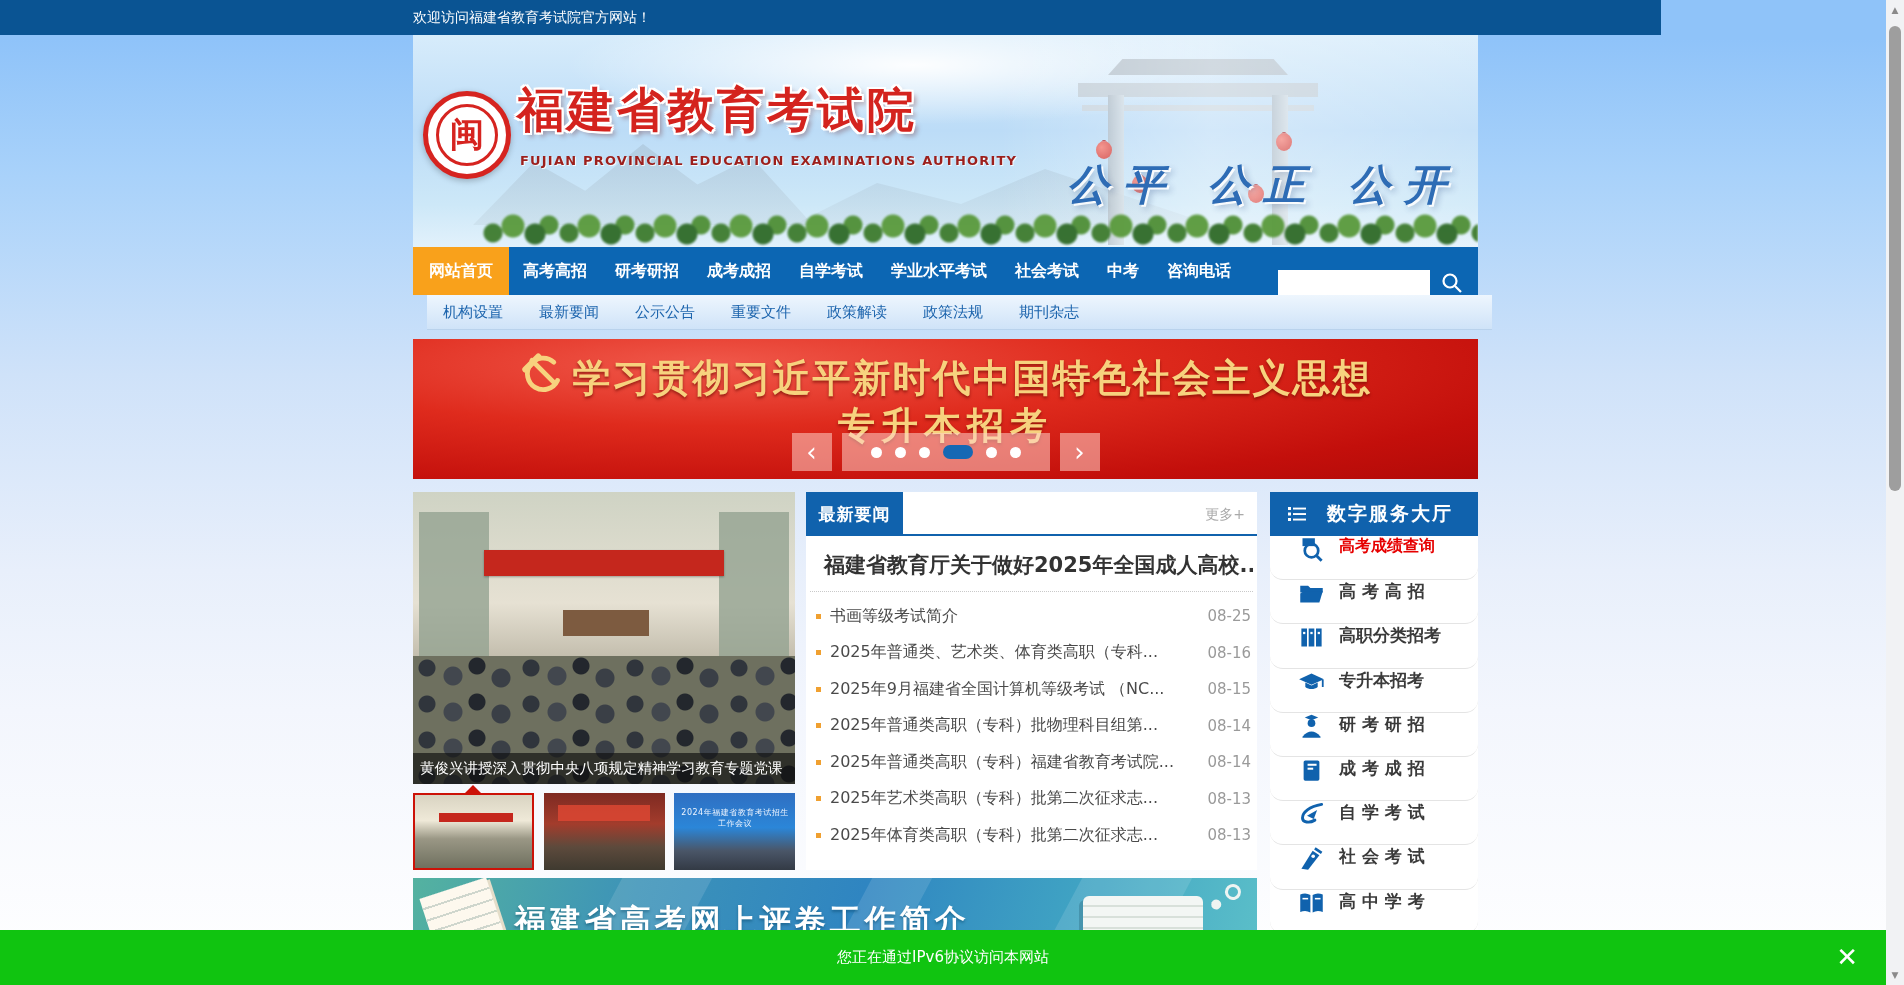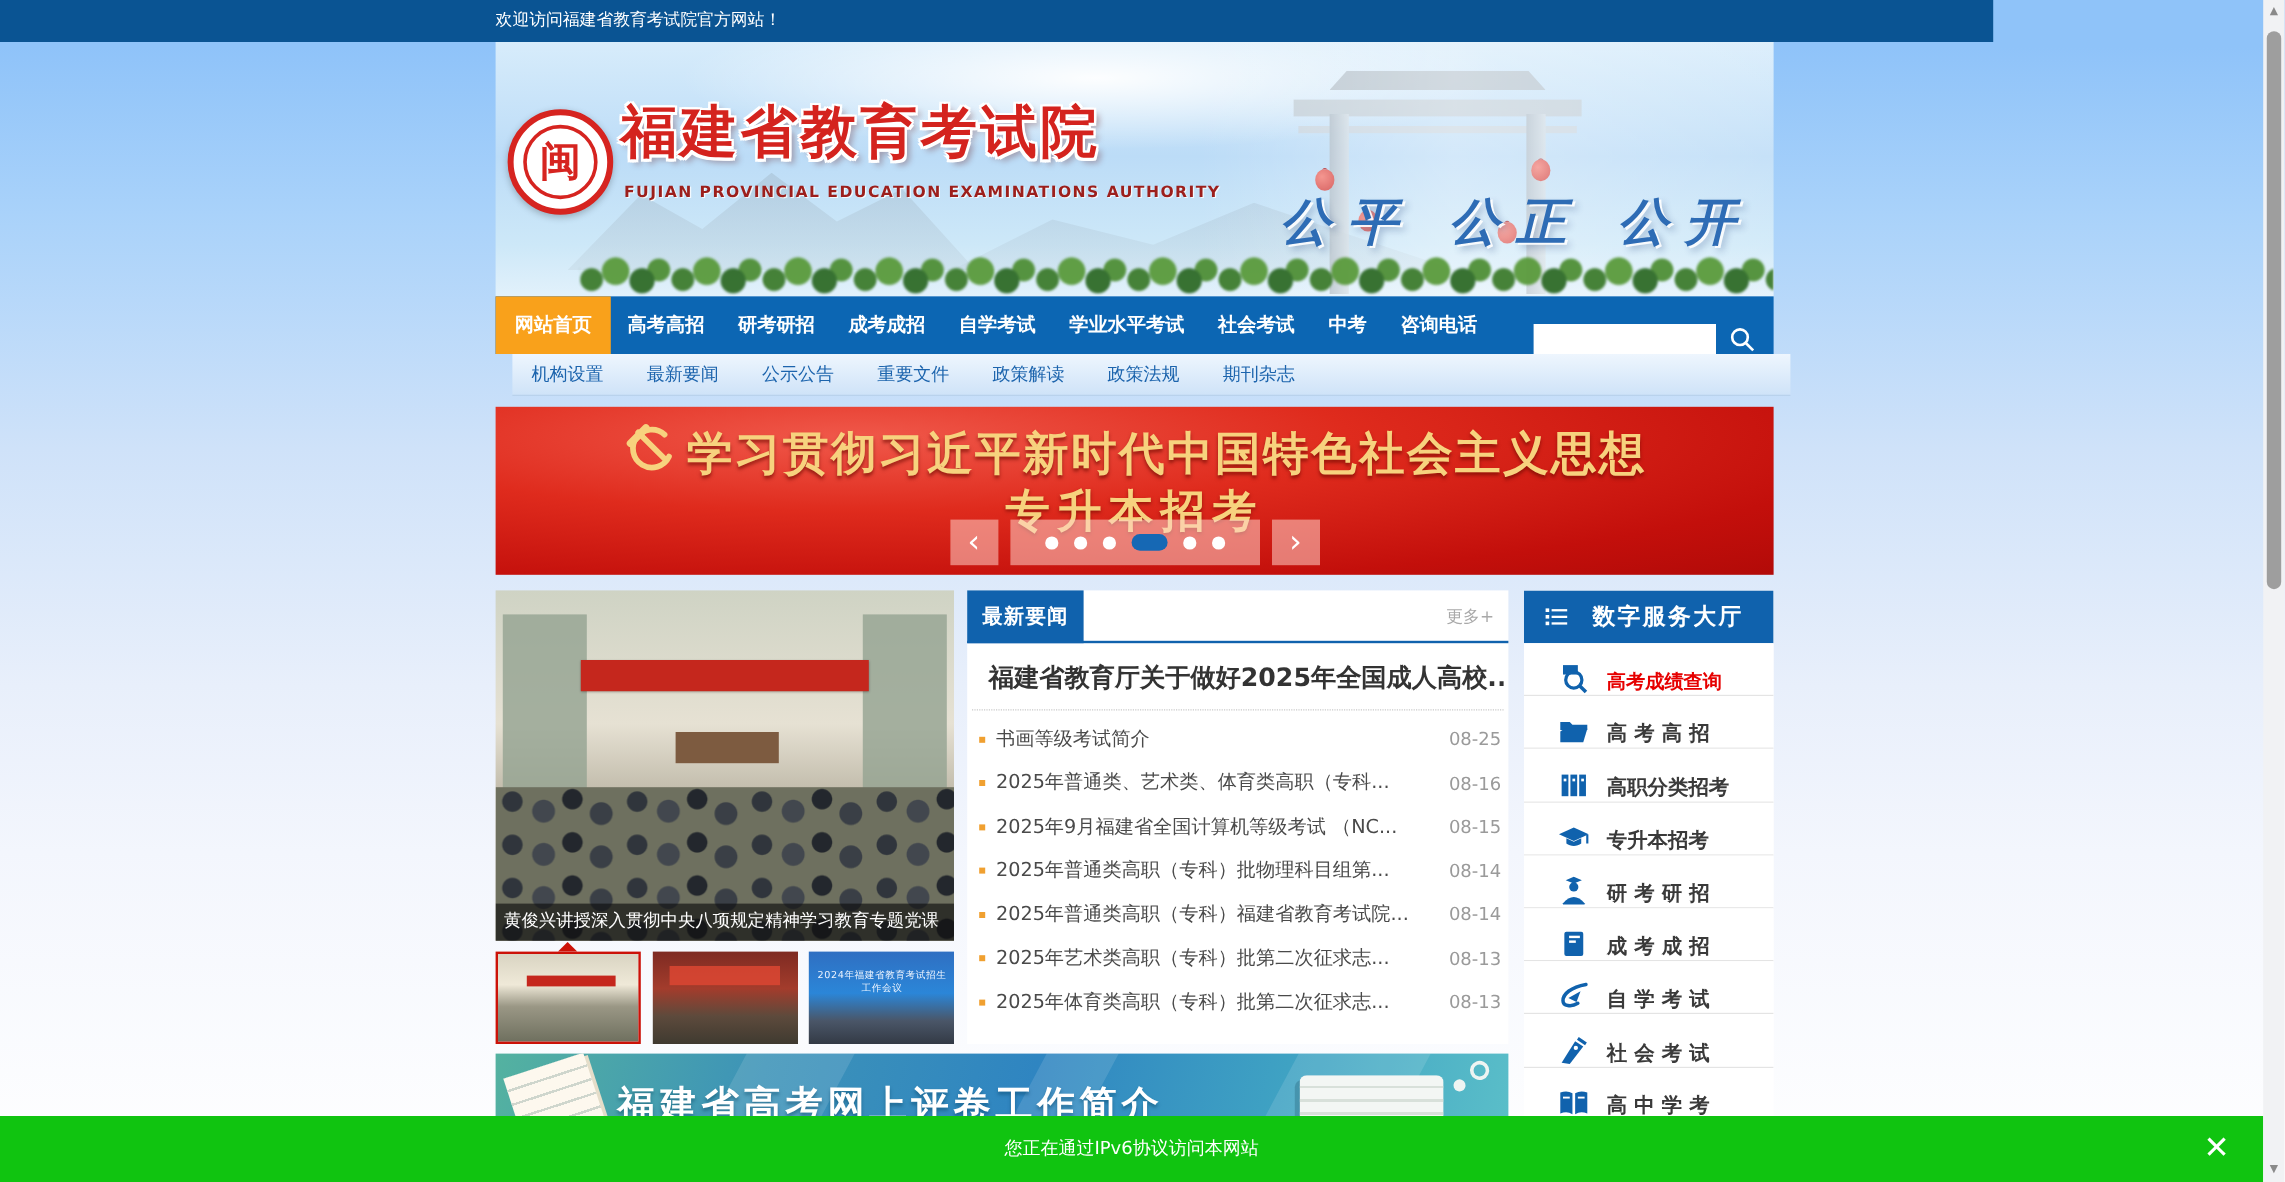--- a/index.html
+++ b/index.html
@@ -111,21 +111,21 @@
   .news-list { padding:6px 6px 0 8px; }
   .news-row { display:flex; align-items:center; height:36.5px; cursor:pointer; }
   .news-bullet { width:5px; height:5px; background:#f0a030; margin:0 9px 0 2px; flex:none; }
   .news-title { flex:1; font-size:16px; color:#4a4a4a; white-space:nowrap; overflow:hidden; }
   .news-date { color:#9a9a9a; font-size:15px; margin-left:8px; flex:none; }
 
   
   .services { position:absolute; top:492px; left:1270px; width:208px; height:486px; background:#fff; overflow:hidden; }
   .svc-head { height:44px; background:#1062ad; color:#fff; display:flex; align-items:center; gap:18px; padding-left:15px; }
   .svc-head .ttl { font-size:19px; font-weight:bold; letter-spacing:2px; }
-  .svc-row { height:44.2px; display:flex; align-items:flex-end; gap:14px; padding-left:28px; border-bottom:1px solid #e4e4e4; cursor:pointer; background:#fff; }
+  .svc-row { height:44.2px; display:flex; align-items:flex-start; gap:14px; padding-left:28px; border-bottom:1px solid #e4e4e4; cursor:pointer; background:#fff;border-radius:13px; }
   .svc-ico { width:27px; height:27px; color:#1062ad; flex:none; }
   .svc-label { font-size:17px; font-weight:bold; color:#3a3a3a; white-space:nowrap; }
   .svc-row.hot .svc-label { color:#e60000; font-size:16px; }
 
   
   .bbanner { position:absolute; top:878px; left:413px; width:844px; height:107px; overflow:hidden;
     background:linear-gradient(105deg,#54b2a0 0%,#3d93b8 26%,#2f85c1 52%,#3fa2c3 76%,#5cc0c9 100%); }
   .bbanner .shard { position:absolute; background:rgba(255,255,255,.12); transform:skewX(-28deg); }
   .bb-title { position:absolute; top:22px; left:0; width:78%; text-align:center; color:#fff; font-size:31px; font-weight:bold; letter-spacing:4px;
     text-shadow:0 2px 3px rgba(0,60,90,.45); }

